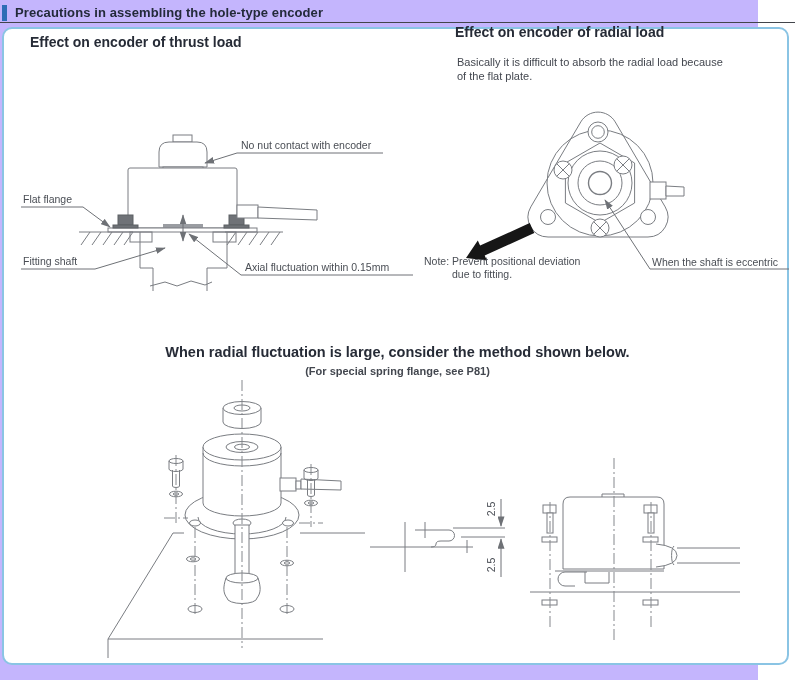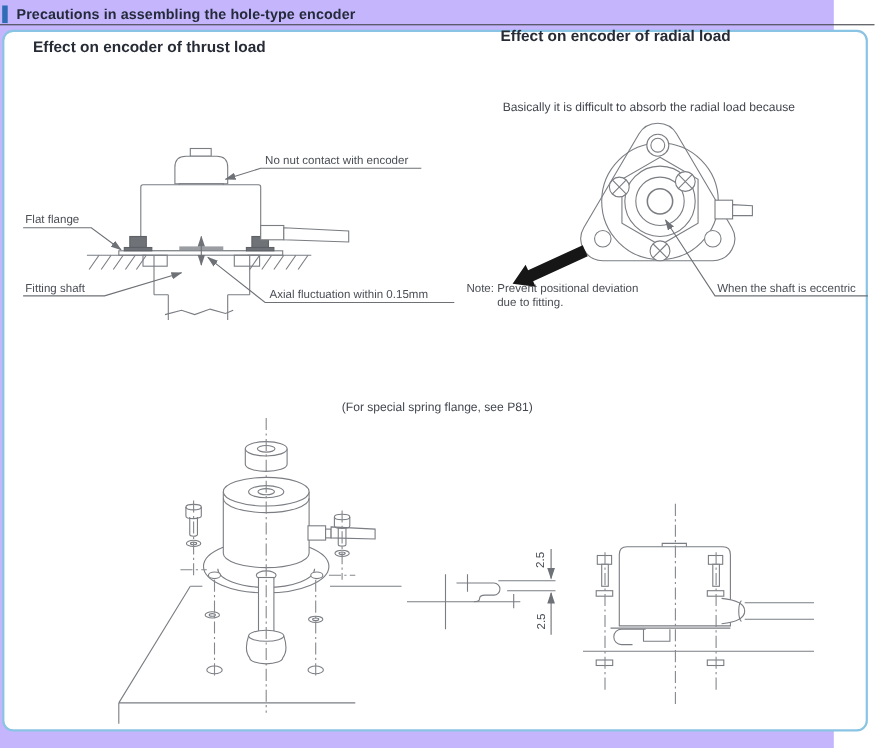--- a/index.html
+++ b/index.html
@@ -8,41 +8,42 @@
   .abs{position:absolute;}
   .hdr-bar{left:2px;top:5px;width:5px;height:16px;background:#2e6db6;}
   .hdr-title{left:15px;top:5px;font-size:13px;font-weight:bold;color:#232a3a;letter-spacing:0.1px;}
   .hdr-rule{left:0;top:22px;width:795px;height:1px;background:#42454b;}
   .panel{left:2px;top:27px;width:787px;height:638px;border:2px solid #8ac4e4;border-radius:10px;background:#fff;box-sizing:border-box;}
   .h-sec{font-size:14px;font-weight:bold;color:#262b36;}
   .h-left{left:30px;top:34px;}
   .h-right{left:455px;top:24px;}
   .p-txt{font-size:11px;color:#43474f;line-height:13.5px;}
   .p-left{left:30px;top:58px;}
-  .p-right{left:457px;top:56px;margin-top:36px;}
+  .p-right{left:457px;top:56px;}
   .method-h{left:0;top:344px;width:795px;text-align:center;font-size:14.5px;font-weight:bold;color:#262b36;}
-  .method-s{left:0;top:365px;width:795px;text-align:center;font-size:11px;color:#43474f;}
+  .method-s{left:0;top:365px;width:795px;text-align:center;font-size:11px;color:#43474f;font-weight:bold;}
   svg text{font-family:"Liberation Sans",sans-serif;font-size:10.5px;fill:#4a4e55;}
   svg{overflow:visible;}
 </style>
 </head>
 <body>
 
 <div class="page">
 
   <div class="abs hdr-bar"></div>
   <div class="abs hdr-title">Precautions in assembling the hole-type encoder</div>
   <div class="abs hdr-rule"></div>
   <div class="abs panel"></div>
 
   <div class="abs h-sec h-left">Effect on encoder of thrust load</div>
 
   <div class="abs h-sec h-right">Effect on encoder of radial load</div>
   <div class="abs p-txt p-right">
     <div>Basically it is difficult to absorb the radial load because</div>
+    <div>of the flat plate.</div>
   </div>
 
   <svg class="abs" style="left:15px;top:103px;" width="420" height="230" viewBox="0 0 420 230">
     <defs>
       <marker id="arrL" viewBox="0 0 12 8" refX="11" refY="4" markerWidth="10" markerHeight="7" orient="auto-start-reverse">
         <path d="M0,0 L12,4 L0,8 z" fill="#6e7176"></path>
       </marker>
     </defs>
     <g stroke="#7a7d82" stroke-width="1" fill="none">
 
@@ -127,20 +128,21 @@
       <rect x="235" y="74" width="16" height="17" fill="#fff"></rect>
       <path d="M251,78 L269,79 V88 L251,88 Z" fill="#fff"></path>
     </g>
     <path d="M114.7,115.0 L65.1,137.6 L62.8,132.6 L51,150 L71.9,152.6 L69.7,147.6 L119.3,125.0 Z" fill="#161616"></path>
     <polyline points="374,161 235,161 190,92" stroke="#6e7176" fill="none" marker-end="url(#arrR)"></polyline>
     <text x="9" y="157">Note: Prevent positional deviation</text>
     <text x="37" y="170">due to fitting.</text>
     <text x="237" y="157.5">When the shaft is eccentric</text>
   </svg>
 
+  <div class="abs method-h">When radial fluctuation is large, consider the method shown below.</div>
   <div class="abs method-s">(For special spring flange, see P81)</div>
 
   <svg class="abs" style="left:60px;top:375px;" width="335" height="300" viewBox="0 0 335 300">
     <g stroke="#7a7d82" stroke-width="1" fill="none">
 
       <ellipse cx="182" cy="140" rx="57" ry="24" fill="#fff"></ellipse>
       <path d="M138,142 A44,17 0 0 0 226,142"></path>
 
       <path d="M143,72 V128 A39,13 0 0 0 221,128 V72" fill="#fff"></path>
       <ellipse cx="182" cy="72" rx="39" ry="13" fill="#fff"></ellipse>

